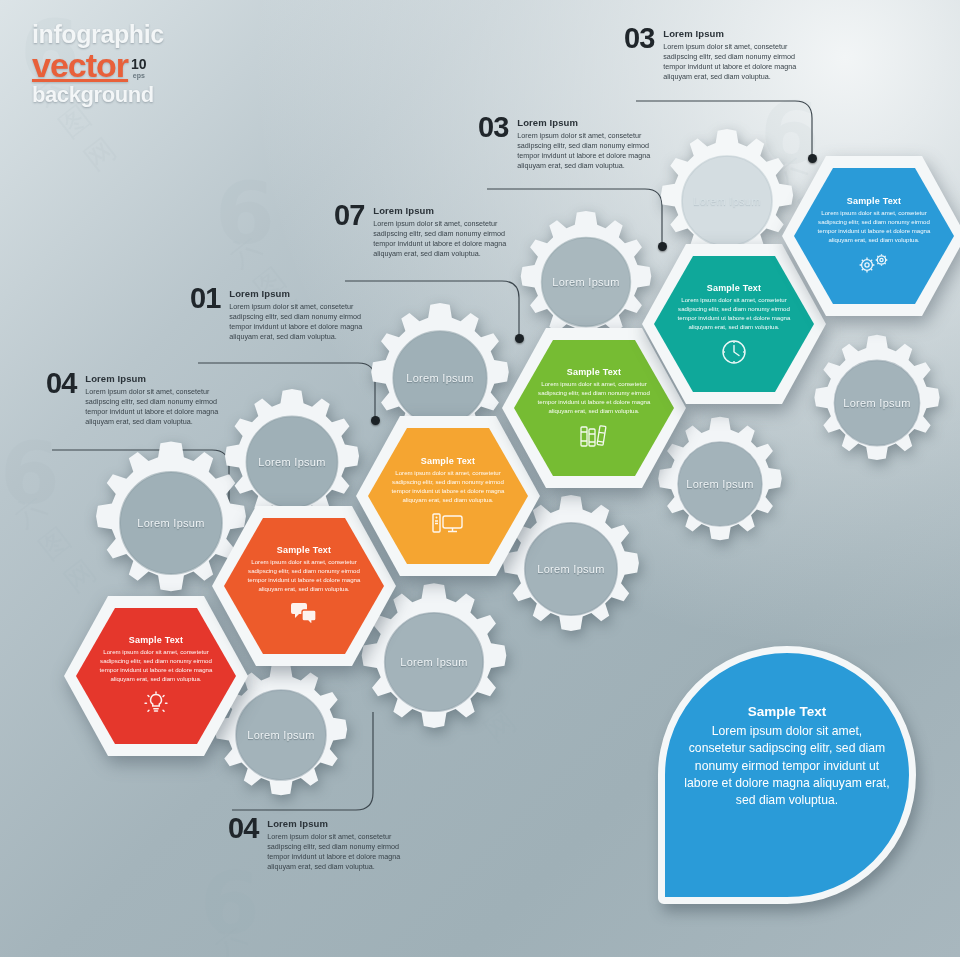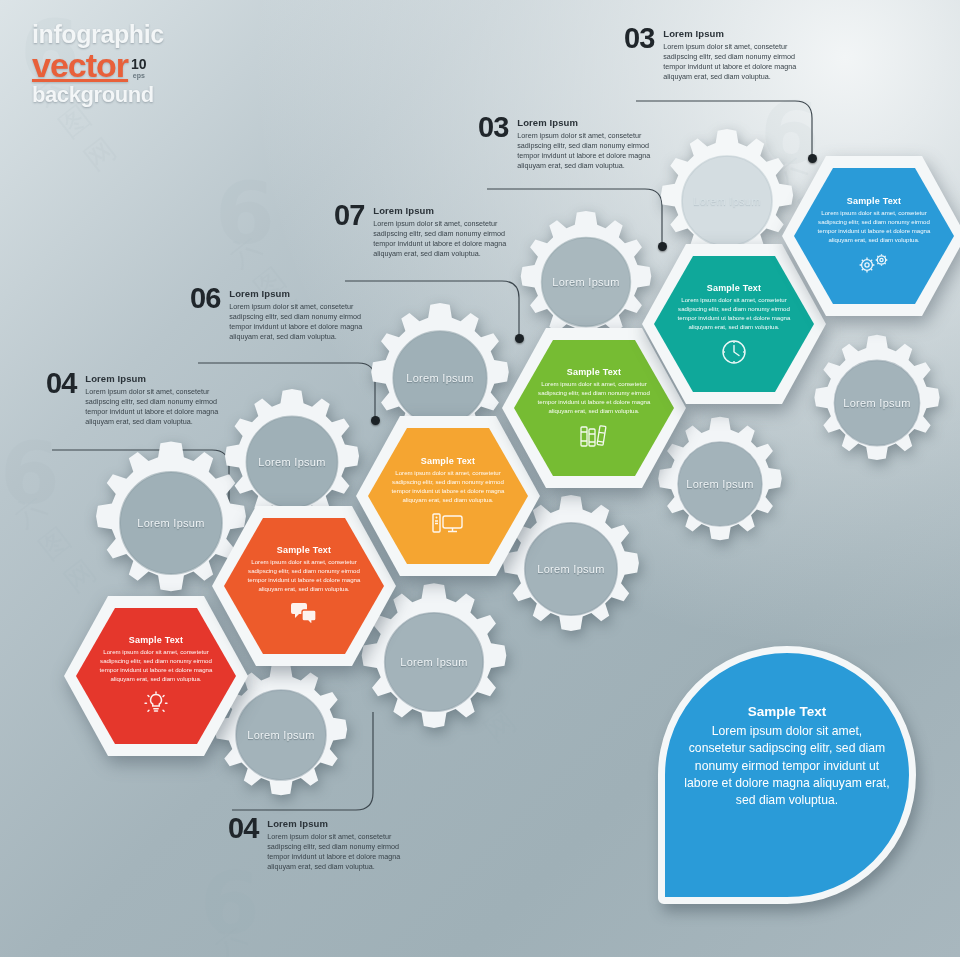--- a/index.html
+++ b/index.html
@@ -181,21 +181,21 @@
 
   <div class="callout" style="left:334px;top:205px;">
     <div class="num">07</div>
     <div class="txt">
       <div class="hd">Lorem Ipsum</div>
       <div class="bd">Lorem ipsum dolor sit amet, consetetur sadipscing elitr, sed diam nonumy eirmod tempor invidunt ut labore et dolore magna aliquyam erat, sed diam voluptua.</div>
     </div>
   </div>
 
   <div class="callout" style="left:190px;top:288px;">
-    <div class="num">06</div>
+    <div class="num">01</div>
     <div class="txt">
       <div class="hd">Lorem Ipsum</div>
       <div class="bd">Lorem ipsum dolor sit amet, consetetur sadipscing elitr, sed diam nonumy eirmod tempor invidunt ut labore et dolore magna aliquyam erat, sed diam voluptua.</div>
     </div>
   </div>
 
   <div class="callout" style="left:46px;top:373px;">
     <div class="num">04</div>
     <div class="txt">
       <div class="hd">Lorem Ipsum</div>

